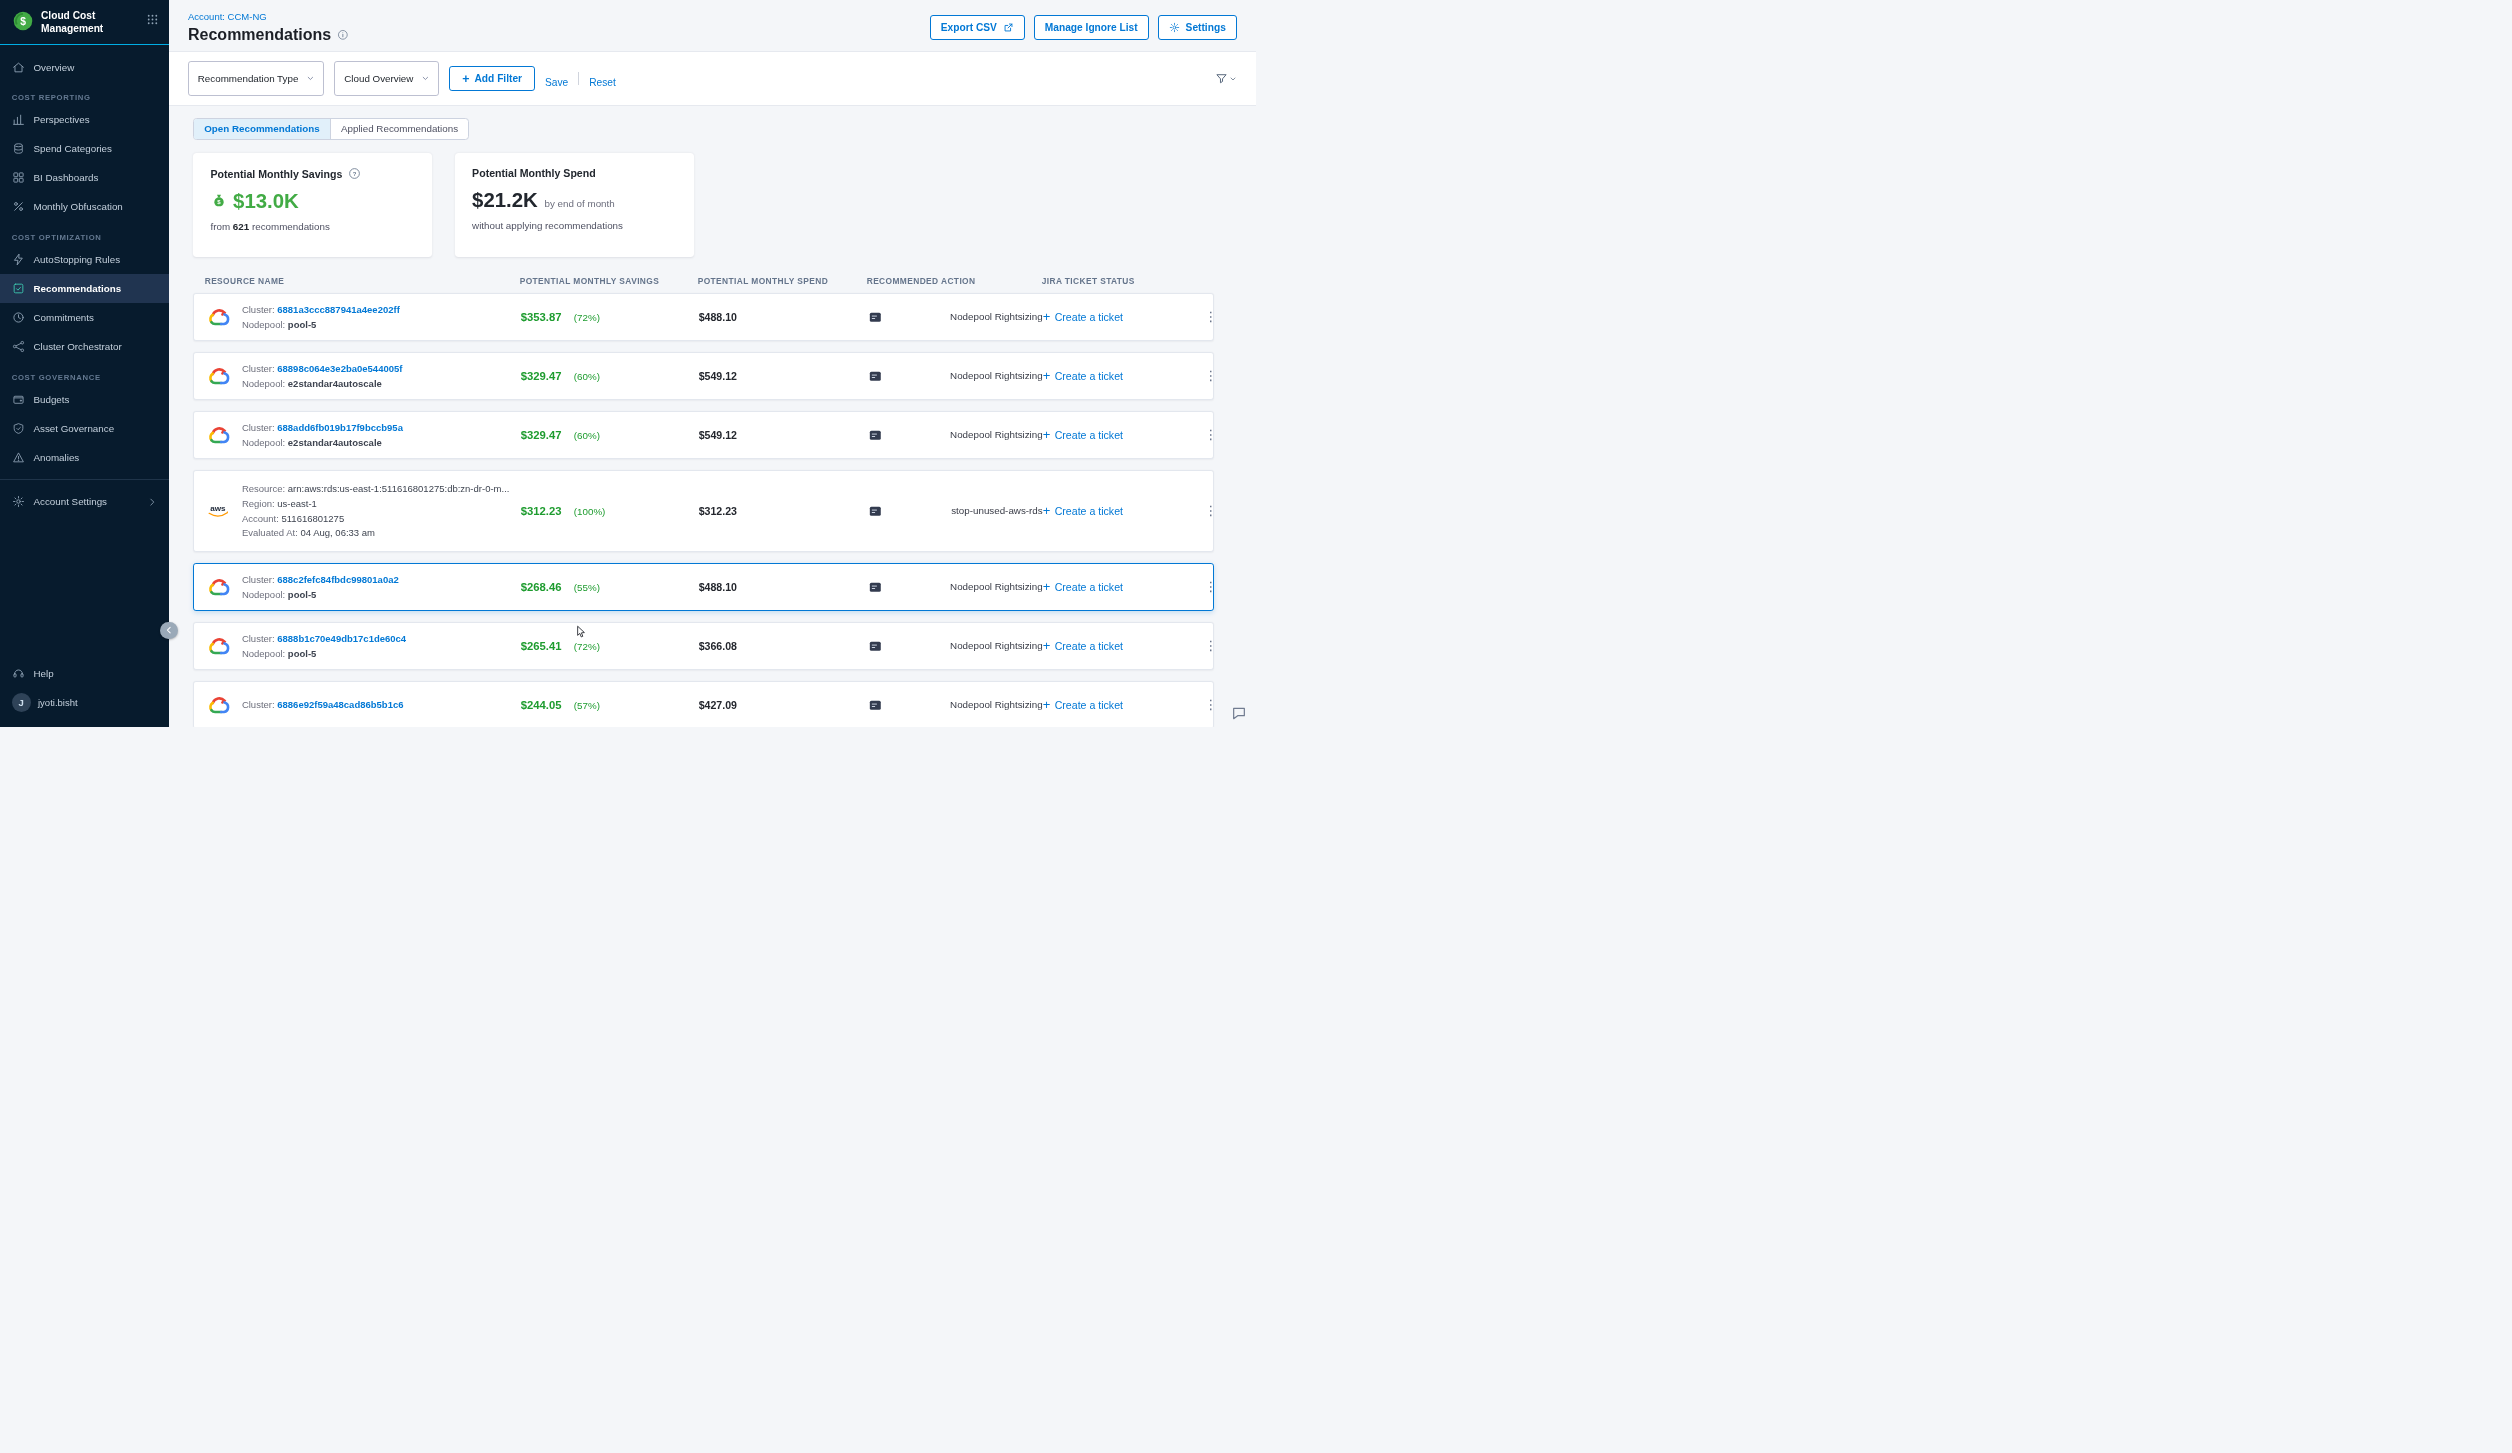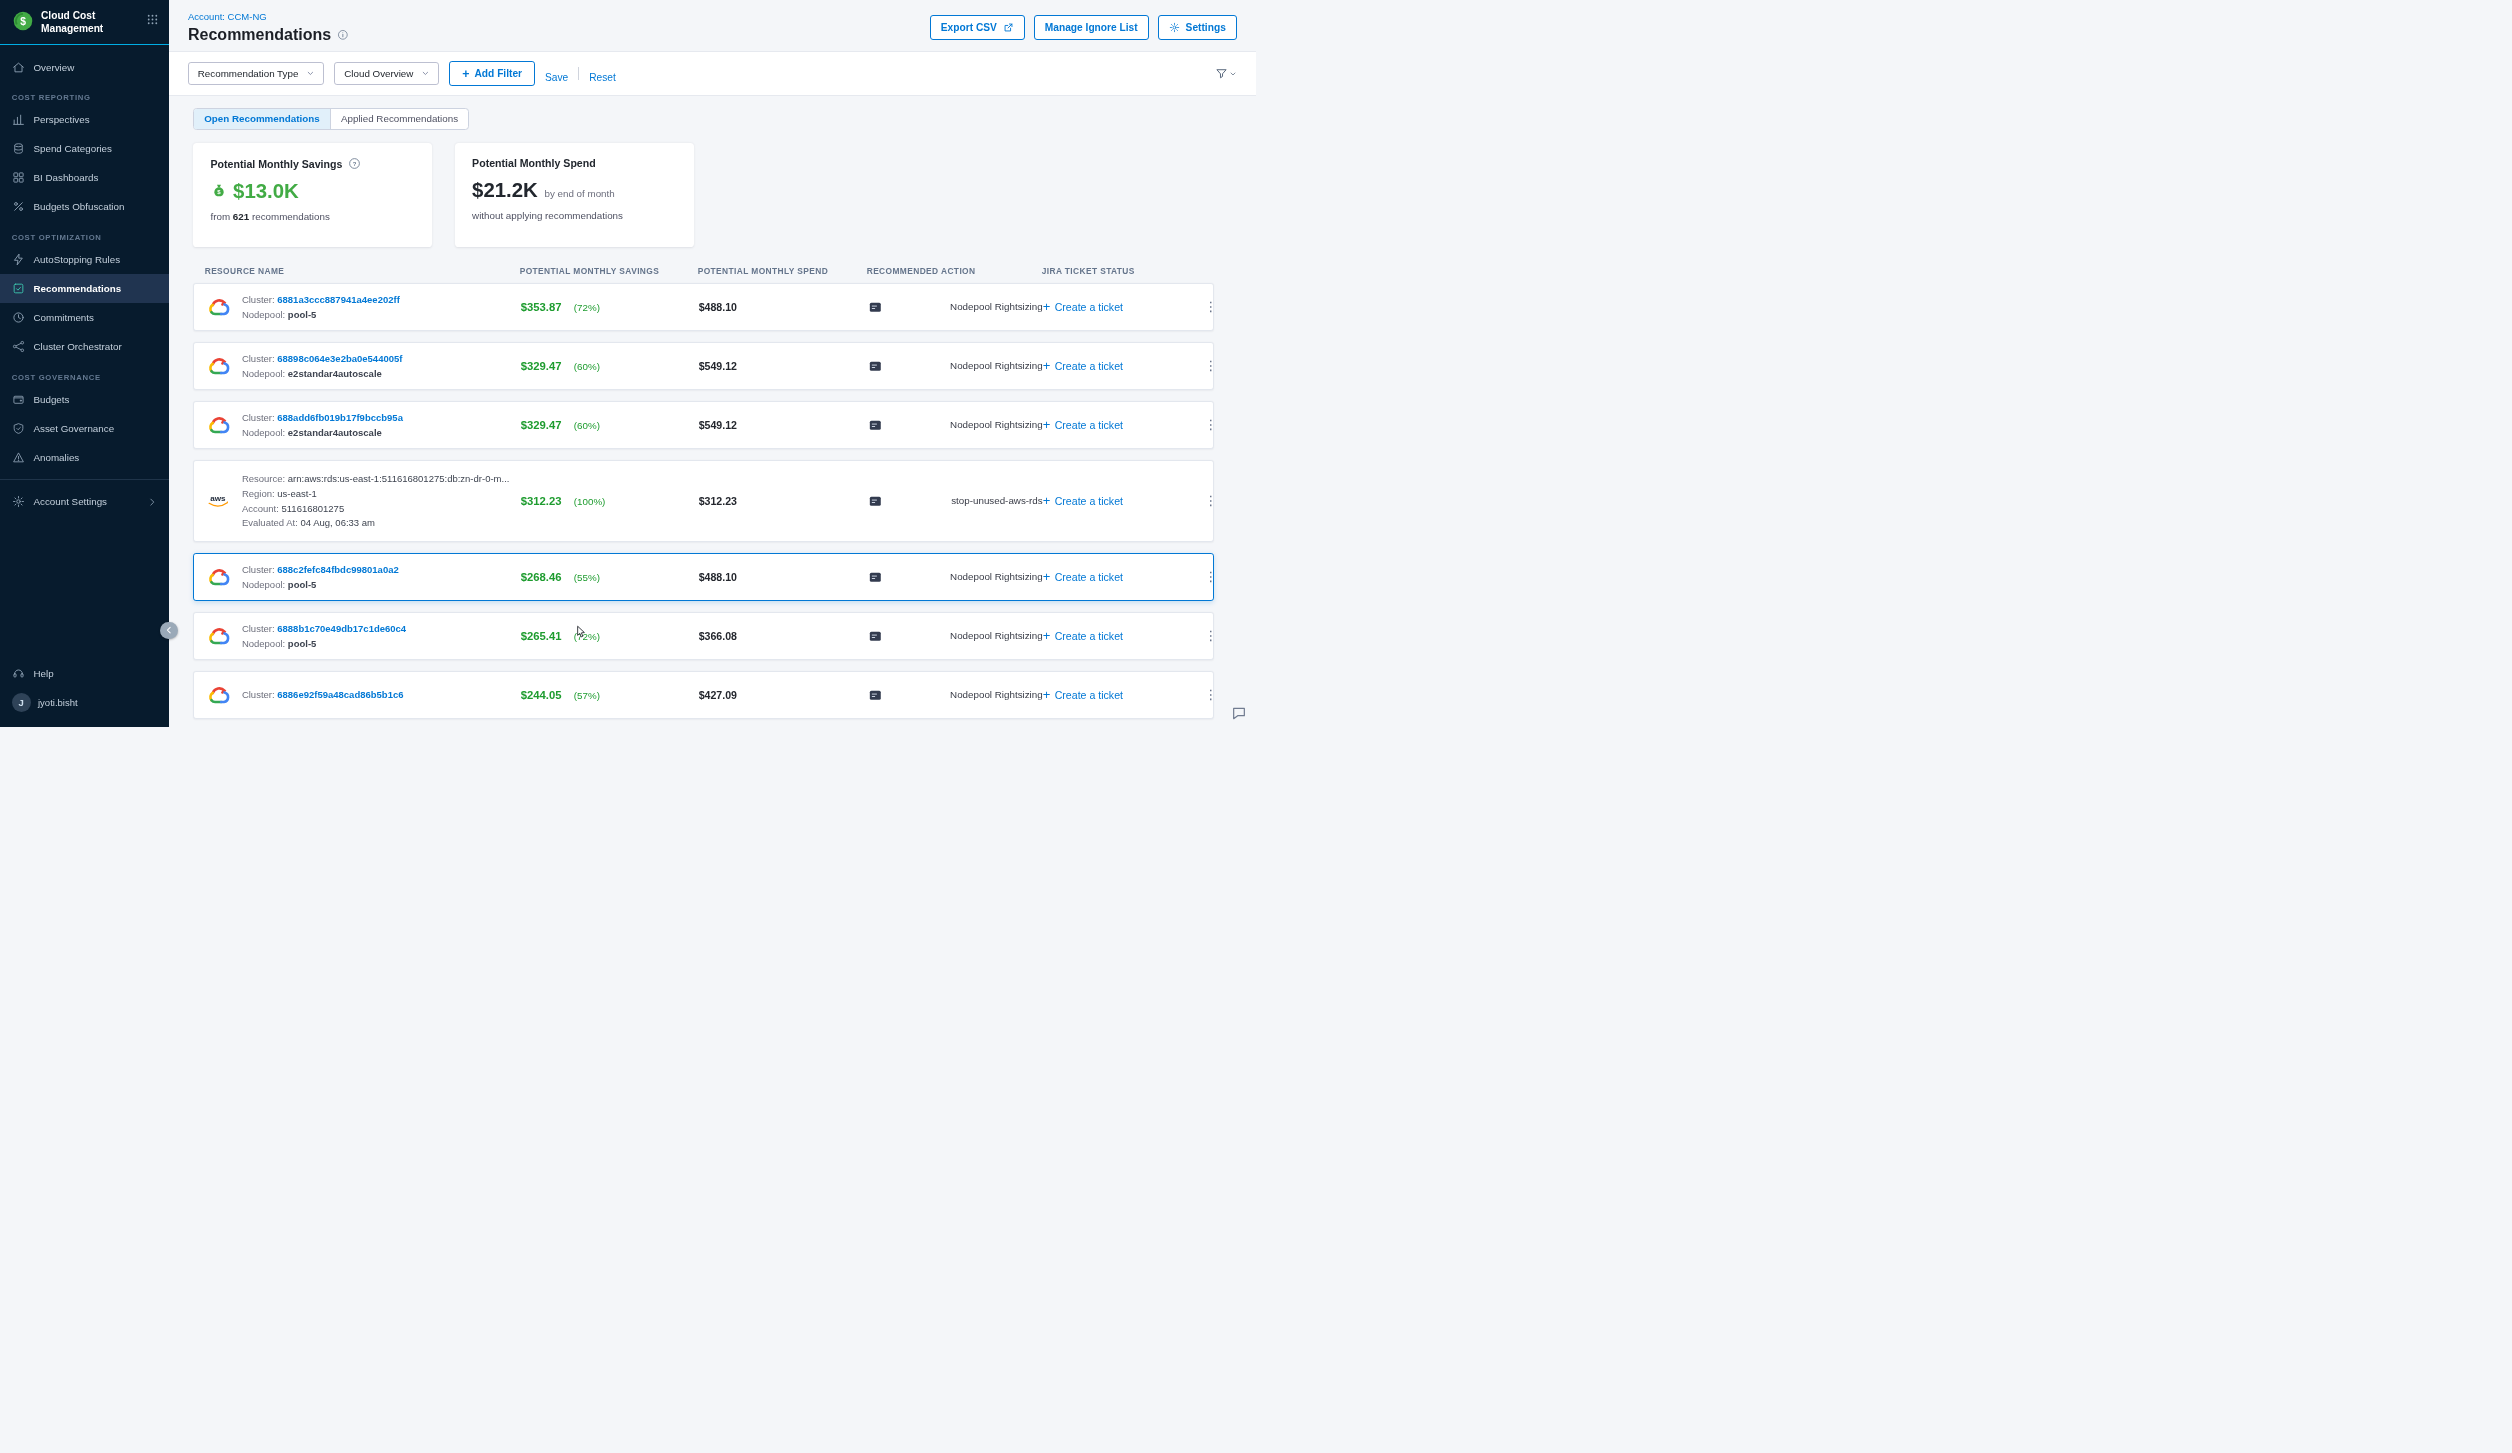--- a/index.html
+++ b/index.html
@@ -38,21 +38,21 @@
   .page-title-row { display:flex; align-items:center; gap:5.8px; margin-top:4.4px; }
   .page-title { font-size:16px; font-weight:bold; color:#1c1f26; }
   .info-ic { width:11.7px; height:11.7px; color:#6b7a8f; display:inline-flex; }
   .info-ic svg { width:100%; height:100%; }
   .header-actions { display:flex; gap:8.8px; margin-top:5.8px; }
   .btn-outline { height:25px; padding:0 10.2px; border:0.7px solid #0278d5; border-radius:3px; background:#fff; color:#0278d5; font-weight:bold; font-size:10.2px; display:flex; align-items:center; gap:5.8px; cursor:pointer; font-family:inherit; }
   .btn-ic { width:11px; height:11px; display:inline-flex; }
   .btn-ic svg { width:100%; height:100%; }
 
   .filter-bar { background:#fff; border-top:0.7px solid #e6e9ef; border-bottom:0.7px solid #e6e9ef; padding:8.8px 19px; display:flex; align-items:center; gap:10.2px; }
-  .dropdown { height:23px; border:0.7px solid #bdc0d1; border-radius:2.9px; background:#fff; padding:0 8.8px; font-size:9.8px; color:#22272e; display:flex; align-items:center; gap:7.3px; cursor:pointer; font-family:inherit; }
+  .dropdown { height:35px; border:0.7px solid #bdc0d1; border-radius:2.9px; background:#fff; padding:0 8.8px; font-size:9.8px; color:#22272e; display:flex; align-items:center; gap:7.3px; cursor:pointer; font-family:inherit; }
   .dd-chev { width:8.8px; height:8.8px; color:#6e7894; display:inline-flex; }
   .dd-chev svg { width:100%; height:100%; }
   .add-filter { height:25px; border:0.7px solid #0278d5; border-radius:2.9px; background:#fff; color:#0278d5; font-weight:bold; font-size:10.2px; padding:0 11.7px; display:flex; align-items:center; gap:5.1px; cursor:pointer; font-family:inherit; }
   .plus-glyph { font-size:12.4px; font-weight:bold; line-height:1; }
   .link-btn { color:#0278d5; font-size:10.2px; background:none; border:none; cursor:pointer; font-family:inherit;margin-top:7px; }
   .v-divider { width:0.7px; height:13px; background:#d0d4dd; }
   .funnel-wrap { margin-left:auto; display:flex; align-items:center; gap:1.5px; color:#55657a; cursor:pointer; }
   .funnel-wrap .f-ic { width:13px; height:13px; display:inline-flex; }
   .funnel-wrap .f-chev { width:8px; height:8px; display:inline-flex; }
   .funnel-wrap svg { width:100%; height:100%; }
@@ -182,21 +182,21 @@
   </div>
 
   <div class="nav-item">
     <span class="nav-icon">
             <svg viewBox="0 0 24 24" fill="none" stroke="currentColor" stroke-width="1.7" stroke-linecap="round">
               <path d="M19 5 5 19"></path>
               <circle cx="7.3" cy="7.3" r="2.6"></circle>
               <circle cx="16.7" cy="16.7" r="2.6"></circle>
             </svg>
           </span>
-    <span class="nav-label">Budgets Obfuscation</span>
+    <span class="nav-label">Monthly Obfuscation</span>
   </div>
 <div class="nav-section-label">COST OPTIMIZATION</div>
   <div class="nav-item">
     <span class="nav-icon">
             <svg viewBox="0 0 24 24" fill="none" stroke="currentColor" stroke-width="1.7" stroke-linejoin="round">
               <path d="M13 2 4.5 13.5H11L9.5 22 19 9.5h-6.5z"></path>
             </svg>
           </span>
     <span class="nav-label">AutoStopping Rules</span>
   </div>

